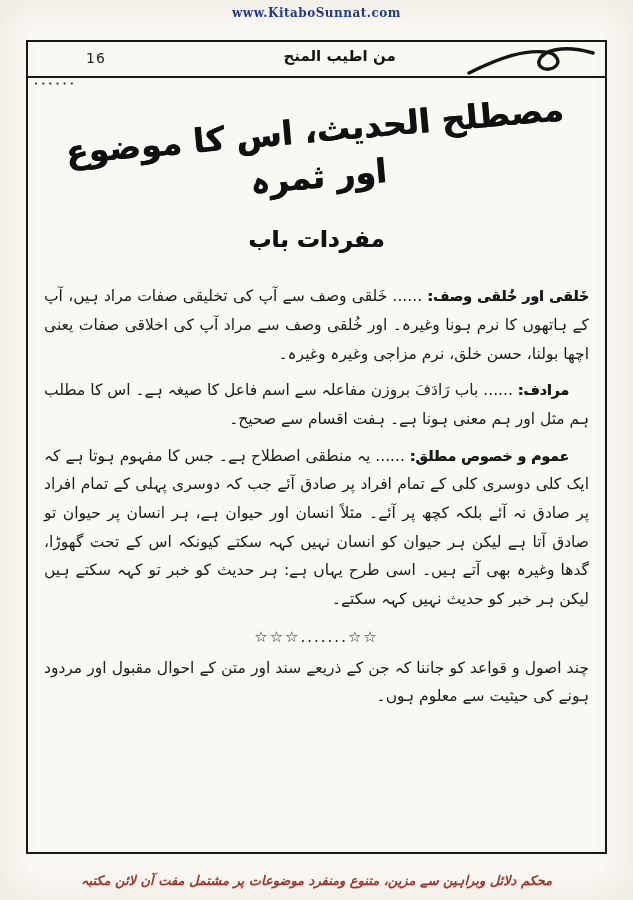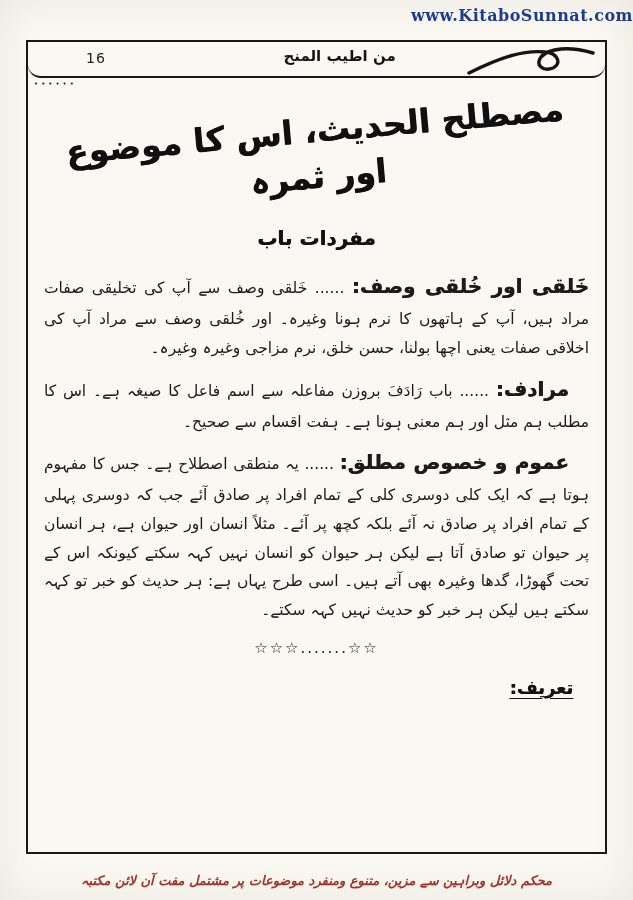--- a/index.html
+++ b/index.html
@@ -16,42 +16,41 @@
     background: #faf8f2;
     box-shadow: inset 0 0 40px rgba(120,110,90,0.12);
     overflow: hidden;
     color: #1b1b1b;
   }
   .url {
     position: absolute;
     top: 6px;
     left: 0;
     width: 100%;
-    text-align: right;
+    text-align: center;
     font-family: "DejaVu Serif", serif;
     font-weight: bold;
-    font-size: 16px;
+    font-size: 12px;
     letter-spacing: 0.5px;
     color: #1d3b8f;
     cursor: pointer;
   }
   .frame {
     position: absolute;
     top: 40px;
     left: 26px;
     right: 26px;
     bottom: 46px;
     border: 2.5px solid #181818;
     overflow: hidden;
   }
   .header {
     position: relative;
     height: 34px;
     border-bottom: 2.5px solid #181818;
-    border-radius: 13px;
   }
   .pagenum {
     position: absolute;
     left: 58px;
     top: 8px;
     font-size: 14px;
     letter-spacing: 1px;
     color: #222;
   }
   .booktitle {
@@ -82,45 +81,45 @@
     direction: rtl;
     text-align: center;
     font-size: 33px;
     font-weight: 700;
     color: #101010;
     transform: rotate(-5deg);
     text-shadow: 0.6px 0 0 currentColor;
     line-height: 1.4;
   }
   .subheading {
-    margin: 26px 0 0 0;
-    direction: rtl;
-    text-align: center;
-    font-size: 20px;
+    margin: 26px 0 12px 0;
+    direction: rtl;
+    text-align: center;
+    font-size: 23px;
     font-weight: 700;
     color: #121212;
     text-shadow: 0.4px 0 0 currentColor;
   }
   .body-text {
     padding: 10px 16px 0 16px;
   }
   .para {
     direction: rtl;
     text-align: justify;
     font-size: 15.5px;
     line-height: 1.85;
     margin: 8px 0 0 0;
     color: #1b1b1b;
   }
   .para.indent {
     text-indent: 20px;
   }
   .term {
     font-weight: 700;
-    font-size: 20px;
+    font-size: 14px;
     text-shadow: 0.4px 0 0 currentColor;
   }
   .divider {
     margin-top: 14px;
     text-align: center;
     font-size: 15px;
     letter-spacing: 2px;
     color: #222;
   }
   .definition-heading {
@@ -181,21 +180,21 @@
 
       <p class="para"><span class="term">خَلقی اور خُلقی وصف:</span><span> ...... خَلقی وصف سے آپ کی تخلیقی صفات مراد ہیں، آپ کے ہاتھوں کا نرم ہونا وغیرہ۔ اور خُلقی وصف سے مراد آپ کی اخلاقی صفات یعنی اچھا بولنا، حسن خلق، نرم مزاجی وغیرہ وغیرہ۔</span></p>
 
       <p class="para indent"><span class="term">مرادف:</span><span> ...... باب رَادَفَ بروزن مفاعلہ سے اسم فاعل کا صیغہ ہے۔ اس کا مطلب ہم مثل اور ہم معنی ہونا ہے۔ ہفت اقسام سے صحیح۔</span></p>
 
 
       <p class="para indent"><span class="term">عموم و خصوص مطلق:</span><span> ...... یہ منطقی اصطلاح ہے۔ جس کا مفہوم ہوتا ہے کہ ایک کلی دوسری کلی کے تمام افراد پر صادق آئے جب کہ دوسری پہلی کے تمام افراد پر صادق نہ آئے بلکہ کچھ پر آئے۔ مثلاً انسان اور حیوان ہے، ہر انسان پر حیوان تو صادق آتا ہے لیکن ہر حیوان کو انسان نہیں کہہ سکتے کیونکہ اس کے تحت گھوڑا، گدھا وغیرہ بھی آتے ہیں۔ اسی طرح یہاں ہے: ہر حدیث کو خبر تو کہہ سکتے ہیں لیکن ہر خبر کو حدیث نہیں کہہ سکتے۔</span></p>
 
       <div class="divider" dir="ltr">☆☆☆.......☆☆</div>
 
-      <h3 class="definition-heading">تعریف:</h3>
-
+
+      <p class="para">چند اصول و قواعد کو جاننا کہ جن کے ذریعے سند اور متن کے احوال مقبول اور مردود ہونے کی حیثیت سے معلوم ہوں۔</p>
 
     </div>
   </div>
 
   <div class="footer">محکم دلائل وبراہین سے مزین، متنوع ومنفرد موضوعات پر مشتمل مفت آن لائن مکتبہ</div>
 
 </div>
 
 </body></html>

